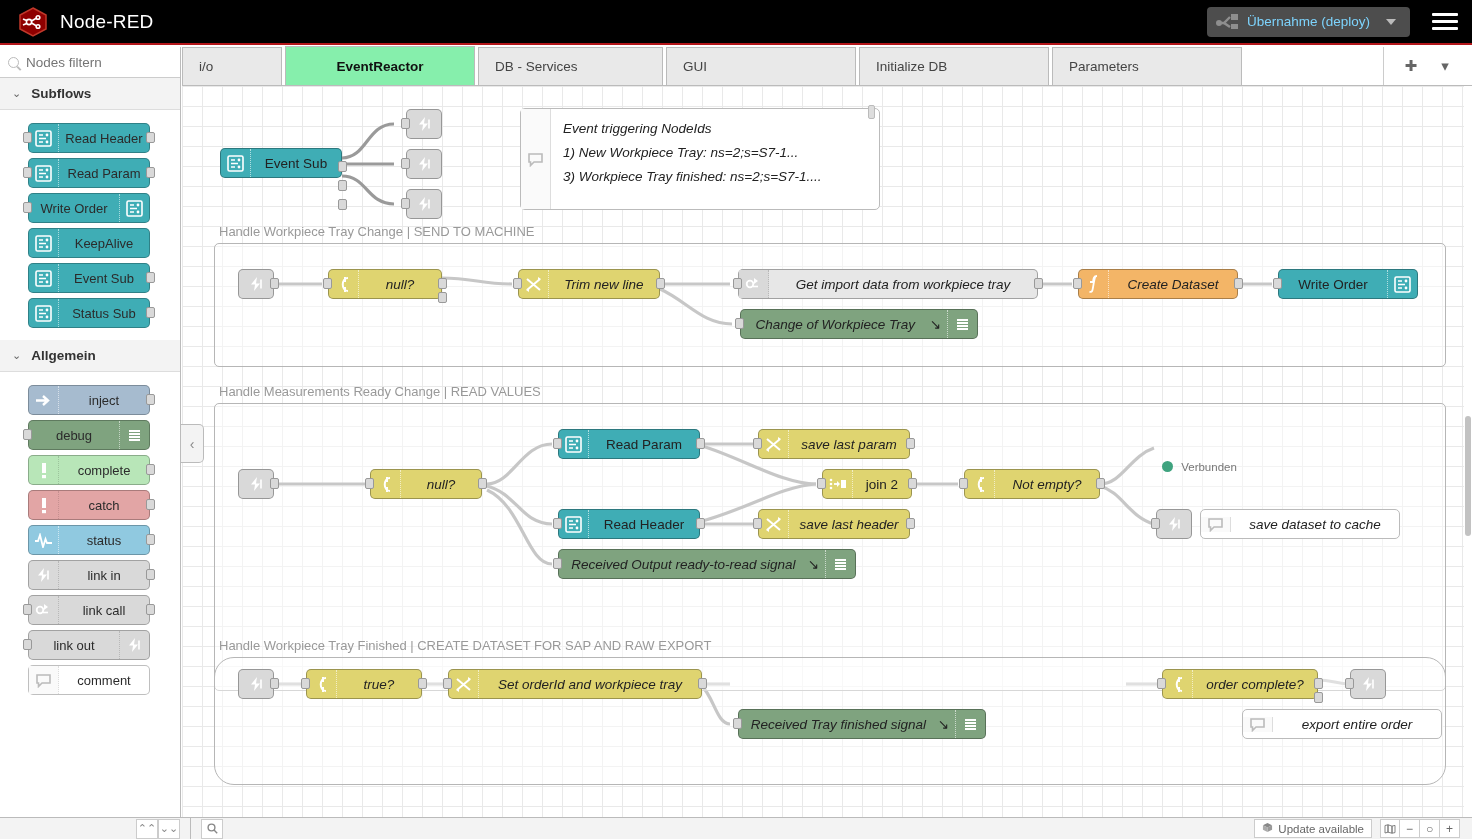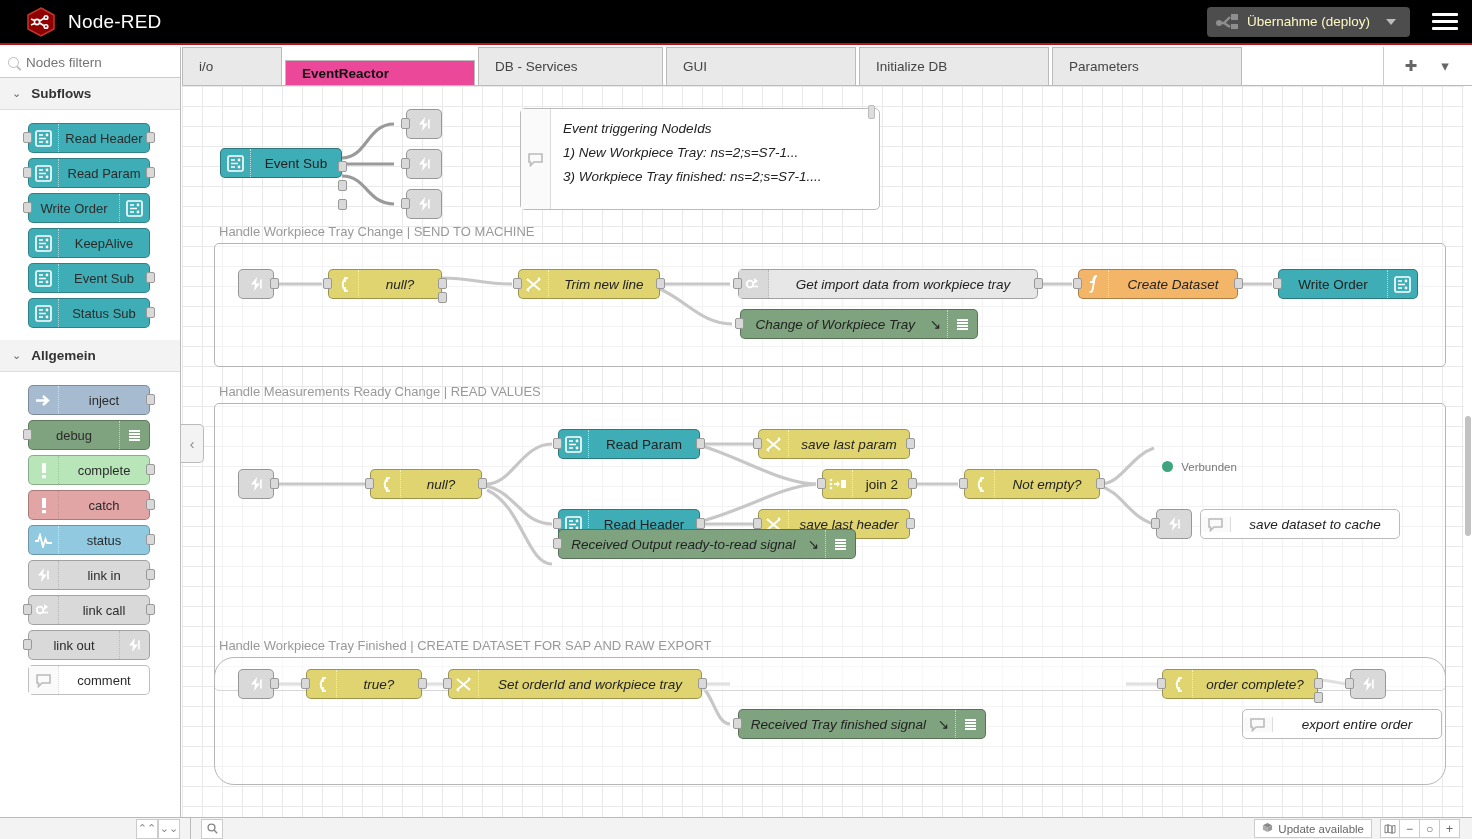--- a/index.html
+++ b/index.html
@@ -9,34 +9,34 @@
     font-size: 13px;
     color: #333;
     background:#fff;
   }
   
   #header {
     position:absolute; left:0; top:0; width:1472px; height:45px;
     background:#000; border-bottom:2px solid #b3161a;
     display:flex; align-items:center;
   }
-  #logo-wrap { display:flex; align-items:center; padding-left:26px; }
+  #logo-wrap { display:flex; align-items:center; padding-left:18px; }
   .logo-hex { width:30px; height:30px; position:relative; }
   #brand-title {
     color:#fff; font-size:19px; margin-left:12px; letter-spacing:0.2px;
   }
   #header-right {
     margin-left:auto; display:flex; align-items:center; padding-right:14px;
   }
   #deploy-button {
     display:flex; align-items:center; background:#4d4d4d; border-radius:4px;
     height:30px; padding:0 4px 0 8px; cursor:pointer;
   }
   #deploy-icon { width:26px; height:20px; position:relative; opacity:.85; }
-  #deploy-label { color:#fef9c3; font-size:13.5px; padding:0 16px 0 6px; white-space:nowrap;}
+  #deploy-label { color:#7dd3fc; font-size:13.5px; padding:0 16px 0 6px; white-space:nowrap;}
   #deploy-caret { width:0;height:0;border-left:5px solid transparent;border-right:5px solid transparent;border-top:6px solid #bbb;margin-right:10px;}
   #hamburger { margin-left:22px; width:26px; cursor:pointer; }
   #hamburger span { display:block; height:3px; background:#fff; margin:4px 0; border-radius:1px;}
 
   
   #palette {
     position:absolute; left:0; top:47px; width:181px; height:770px;
     background:#fff; border-right:1px solid #bbb;
   }
   #palette-search {
@@ -88,21 +88,21 @@
   
   #tabbar {
     position:absolute; left:182px; top:47px; width:1290px; height:39px;
     background:#fff; border-bottom:1px solid #bbb; display:flex; align-items:flex-end;
   }
   .tab {
     height:38px; min-width:100px; background:#e9e9e9; border:1px solid #bbb;
     border-bottom:none; margin-right:3px; display:flex; align-items:center;
     padding:0 16px; font-size:13.5px; color:#444; cursor:pointer; white-space:nowrap;
   }
-  .tab.active { background:#ec4899; font-weight:bold; color:#111; position:relative; z-index:2; height:25px;}
+  .tab.active { background:#86efac; font-weight:bold; color:#111; position:relative; z-index:2; height:39px;justify-content:center;}
   #tab-add-wrap { margin-left:auto; display:flex; align-items:center; height:38px; padding:0 10px; border-left:1px solid #ccc;}
   .tb-btn { width:34px; text-align:center; color:#666; font-size:15px; cursor:pointer; }
 
   
   #canvas {
     position:absolute; left:182px; top:86px; width:1282px; height:731px;
     background:#fff; overflow:hidden;
     background-image:
        linear-gradient(to right, #e9e9e9 1px, transparent 1px),
        linear-gradient(to bottom, #e9e9e9 1px, transparent 1px);
@@ -668,21 +668,21 @@
     <span class="nicon">
       <svg width="17" height="17" viewBox="0 0 17 17">
           <path d="M2 3 L15 14M15 3 L2 14" stroke="#fff" stroke-width="2" fill="none"></path>
           <path d="M13 1l3 2-3 2" fill="#fff"></path>
           <path d="M4 16l-3-2 3-2" fill="#fff"></path>
         </svg>
     </span>
     <span class="nlabel">save last header</span>
     <span class="port out"></span>
   </div>
-  <div class="node dgreen" style="left:376px; top:443px; width:298px;">
+  <div class="node dgreen" style="left:376px; top:463px; width:298px;">
     <span class="port in"></span>
     <span class="nlabel">Received Output ready-to-read signal</span>
     <span style="padding-right:6px;font-style:normal;">↘</span>
     <span class="nicon right">
       <svg width="15" height="15" viewBox="0 0 15 15">
           <path d="M2 3h11M2 6h11M2 9h11M2 12h11" stroke="#fff" stroke-width="1.8"></path>
         </svg>
     </span>
   </div>
   <div class="node plain yellow" style="left:640px; top:383px; width:90px;">

